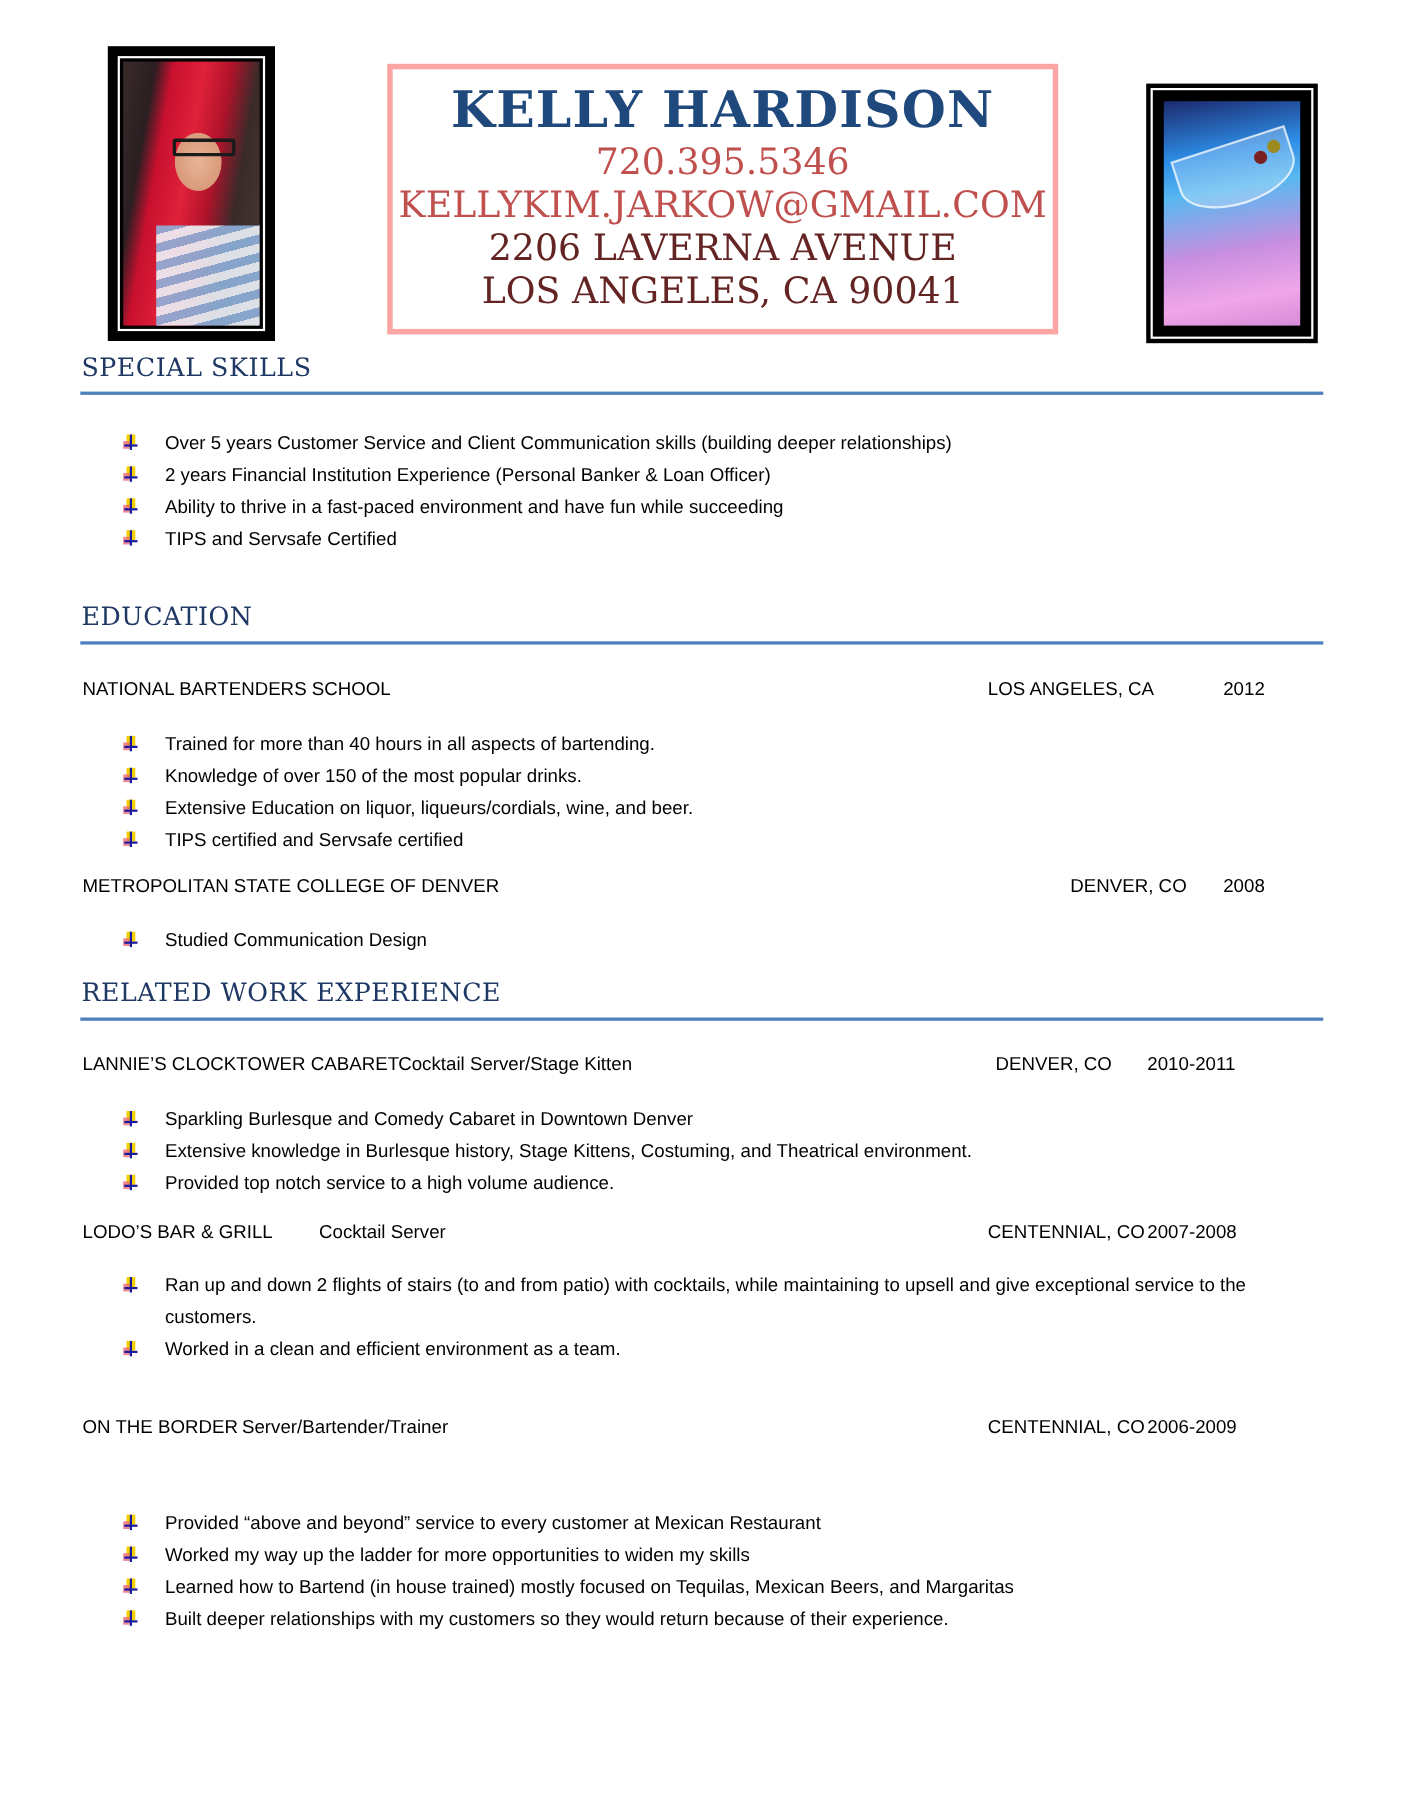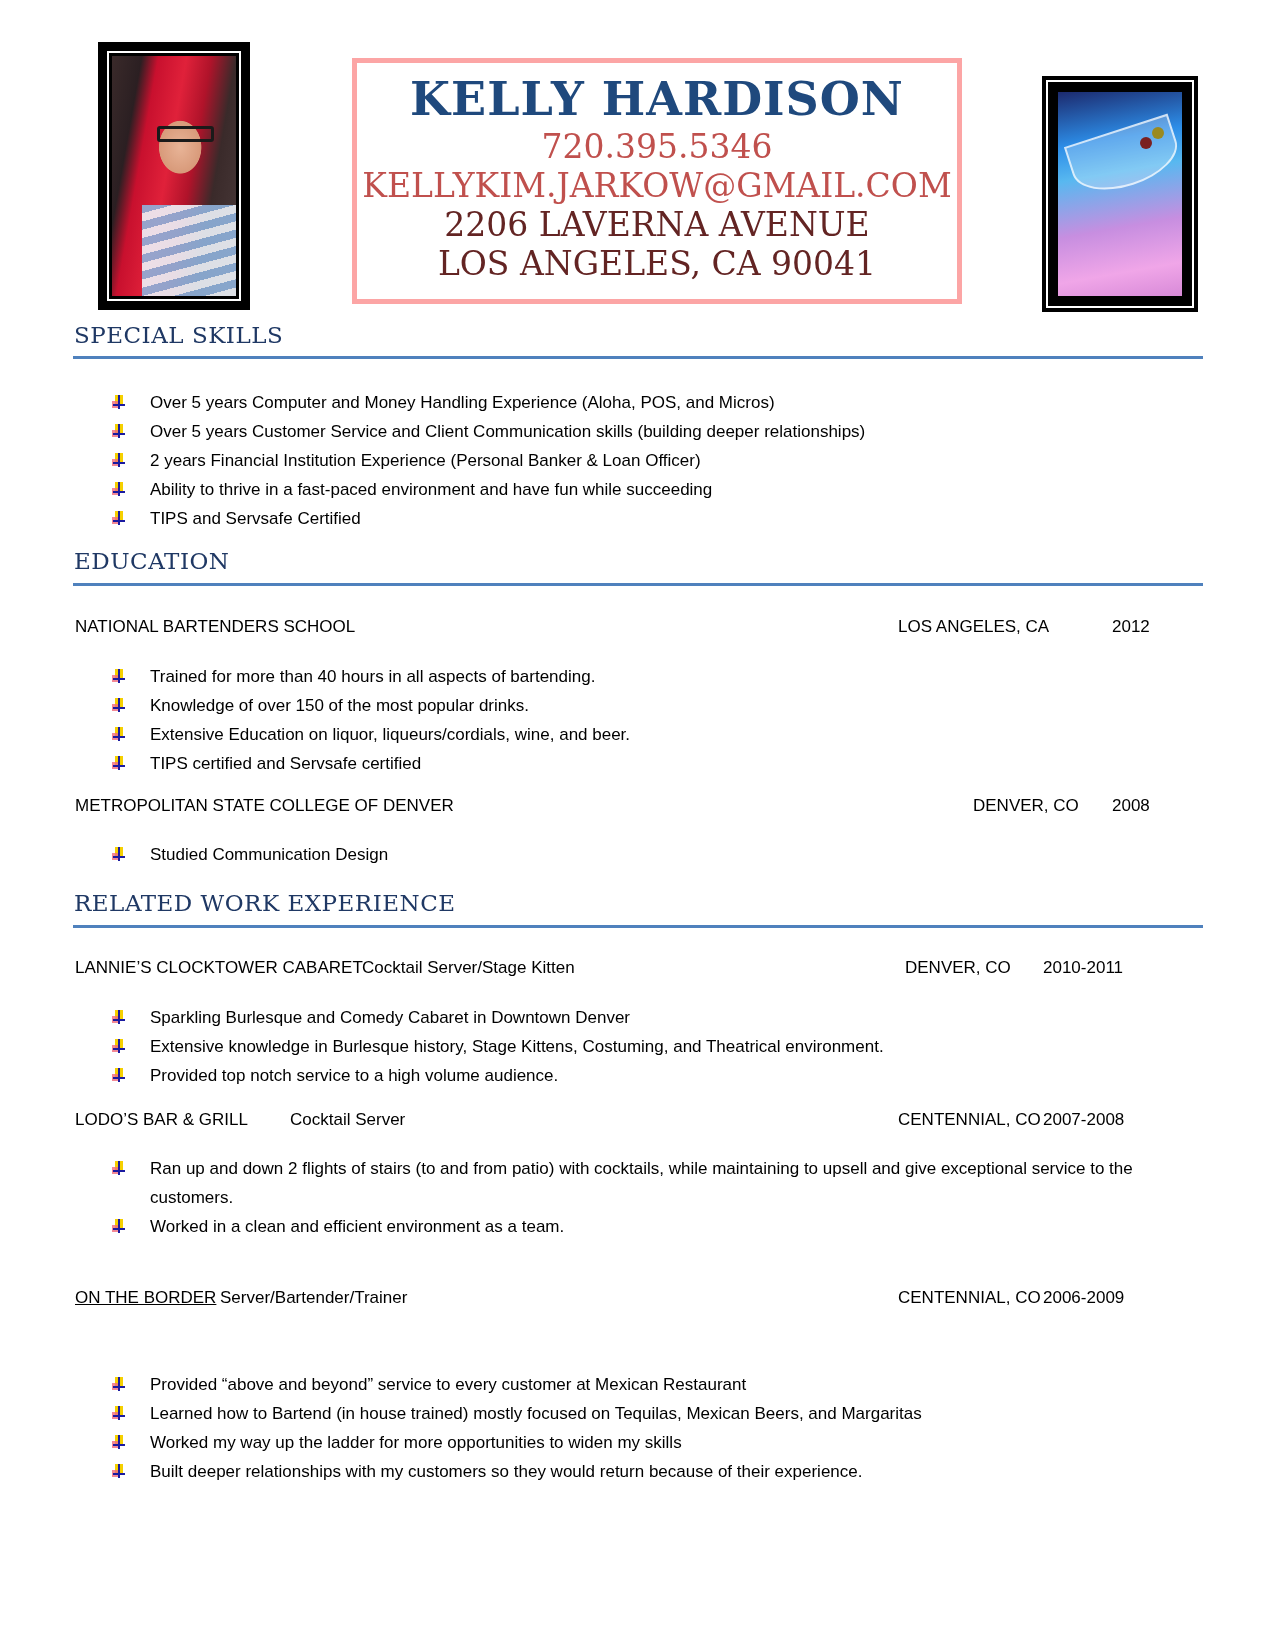--- a/index.html
+++ b/index.html
@@ -88,26 +88,20 @@
 </div>
 
 <div class="section-title" style="top:322px;">SPECIAL SKILLS</div>
 <div class="rule" style="top:356px;"></div>
 <ul class="bullets" style="top:388px;">
   <li><span class="bullet-icon">
         <i class="y"></i>
         <i class="r"></i>
         <i class="v"></i>
         <i class="h"></i>
-      </span><span>Over 5 years Computer and Money Handling Experience (Aloha, POS, and Micros)</span></li>
-  <li><span class="bullet-icon">
-        <i class="y"></i>
-        <i class="r"></i>
-        <i class="v"></i>
-        <i class="h"></i>
       </span><span>Over 5 years Customer Service and Client Communication skills (building deeper relationships)</span></li>
   <li><span class="bullet-icon">
         <i class="y"></i>
         <i class="r"></i>
         <i class="v"></i>
         <i class="h"></i>
       </span><span>2 years Financial Institution Experience (Personal Banker &amp; Loan Officer)</span></li>
   <li><span class="bullet-icon">
         <i class="y"></i>
         <i class="r"></i>
@@ -216,43 +210,43 @@
       </span><span>Ran up and down 2 flights of stairs (to and from patio) with cocktails, while maintaining to upsell and give exceptional service to the customers.</span></li>
   <li><span class="bullet-icon">
         <i class="y"></i>
         <i class="r"></i>
         <i class="v"></i>
         <i class="h"></i>
       </span><span>Worked in a clean and efficient environment as a team.</span></li>
 </ul>
 
 <div class="entry-row" style="top:1288px;">
-  <span style="left:0;text-decoration:underline;">ON THE BORDER</span>
+  <span style="left:0;">ON THE BORDER</span>
   <span style="left:145px;">Server/Bartender/Trainer</span>
   <span style="left:823px;">CENTENNIAL, CO</span>
   <span style="left:968px;">2006-2009</span>
 </div>
 <ul class="bullets" style="top:1370px;">
   <li><span class="bullet-icon">
         <i class="y"></i>
         <i class="r"></i>
         <i class="v"></i>
         <i class="h"></i>
       </span><span>Provided “above and beyond” service to every customer at Mexican Restaurant</span></li>
   <li><span class="bullet-icon">
         <i class="y"></i>
         <i class="r"></i>
         <i class="v"></i>
         <i class="h"></i>
+      </span><span>Worked my way up the ladder for more opportunities to widen my skills</span></li>
+  <li><span class="bullet-icon">
+        <i class="y"></i>
+        <i class="r"></i>
+        <i class="v"></i>
+        <i class="h"></i>
       </span><span>Learned how to Bartend (in house trained) mostly focused on Tequilas, Mexican Beers, and Margaritas</span></li>
   <li><span class="bullet-icon">
         <i class="y"></i>
         <i class="r"></i>
         <i class="v"></i>
         <i class="h"></i>
-      </span><span>Worked my way up the ladder for more opportunities to widen my skills</span></li>
-  <li><span class="bullet-icon">
-        <i class="y"></i>
-        <i class="r"></i>
-        <i class="v"></i>
-        <i class="h"></i>
       </span><span>Built deeper relationships with my customers so they would return because of their experience.</span></li>
 </ul>
 
 </body></html>

